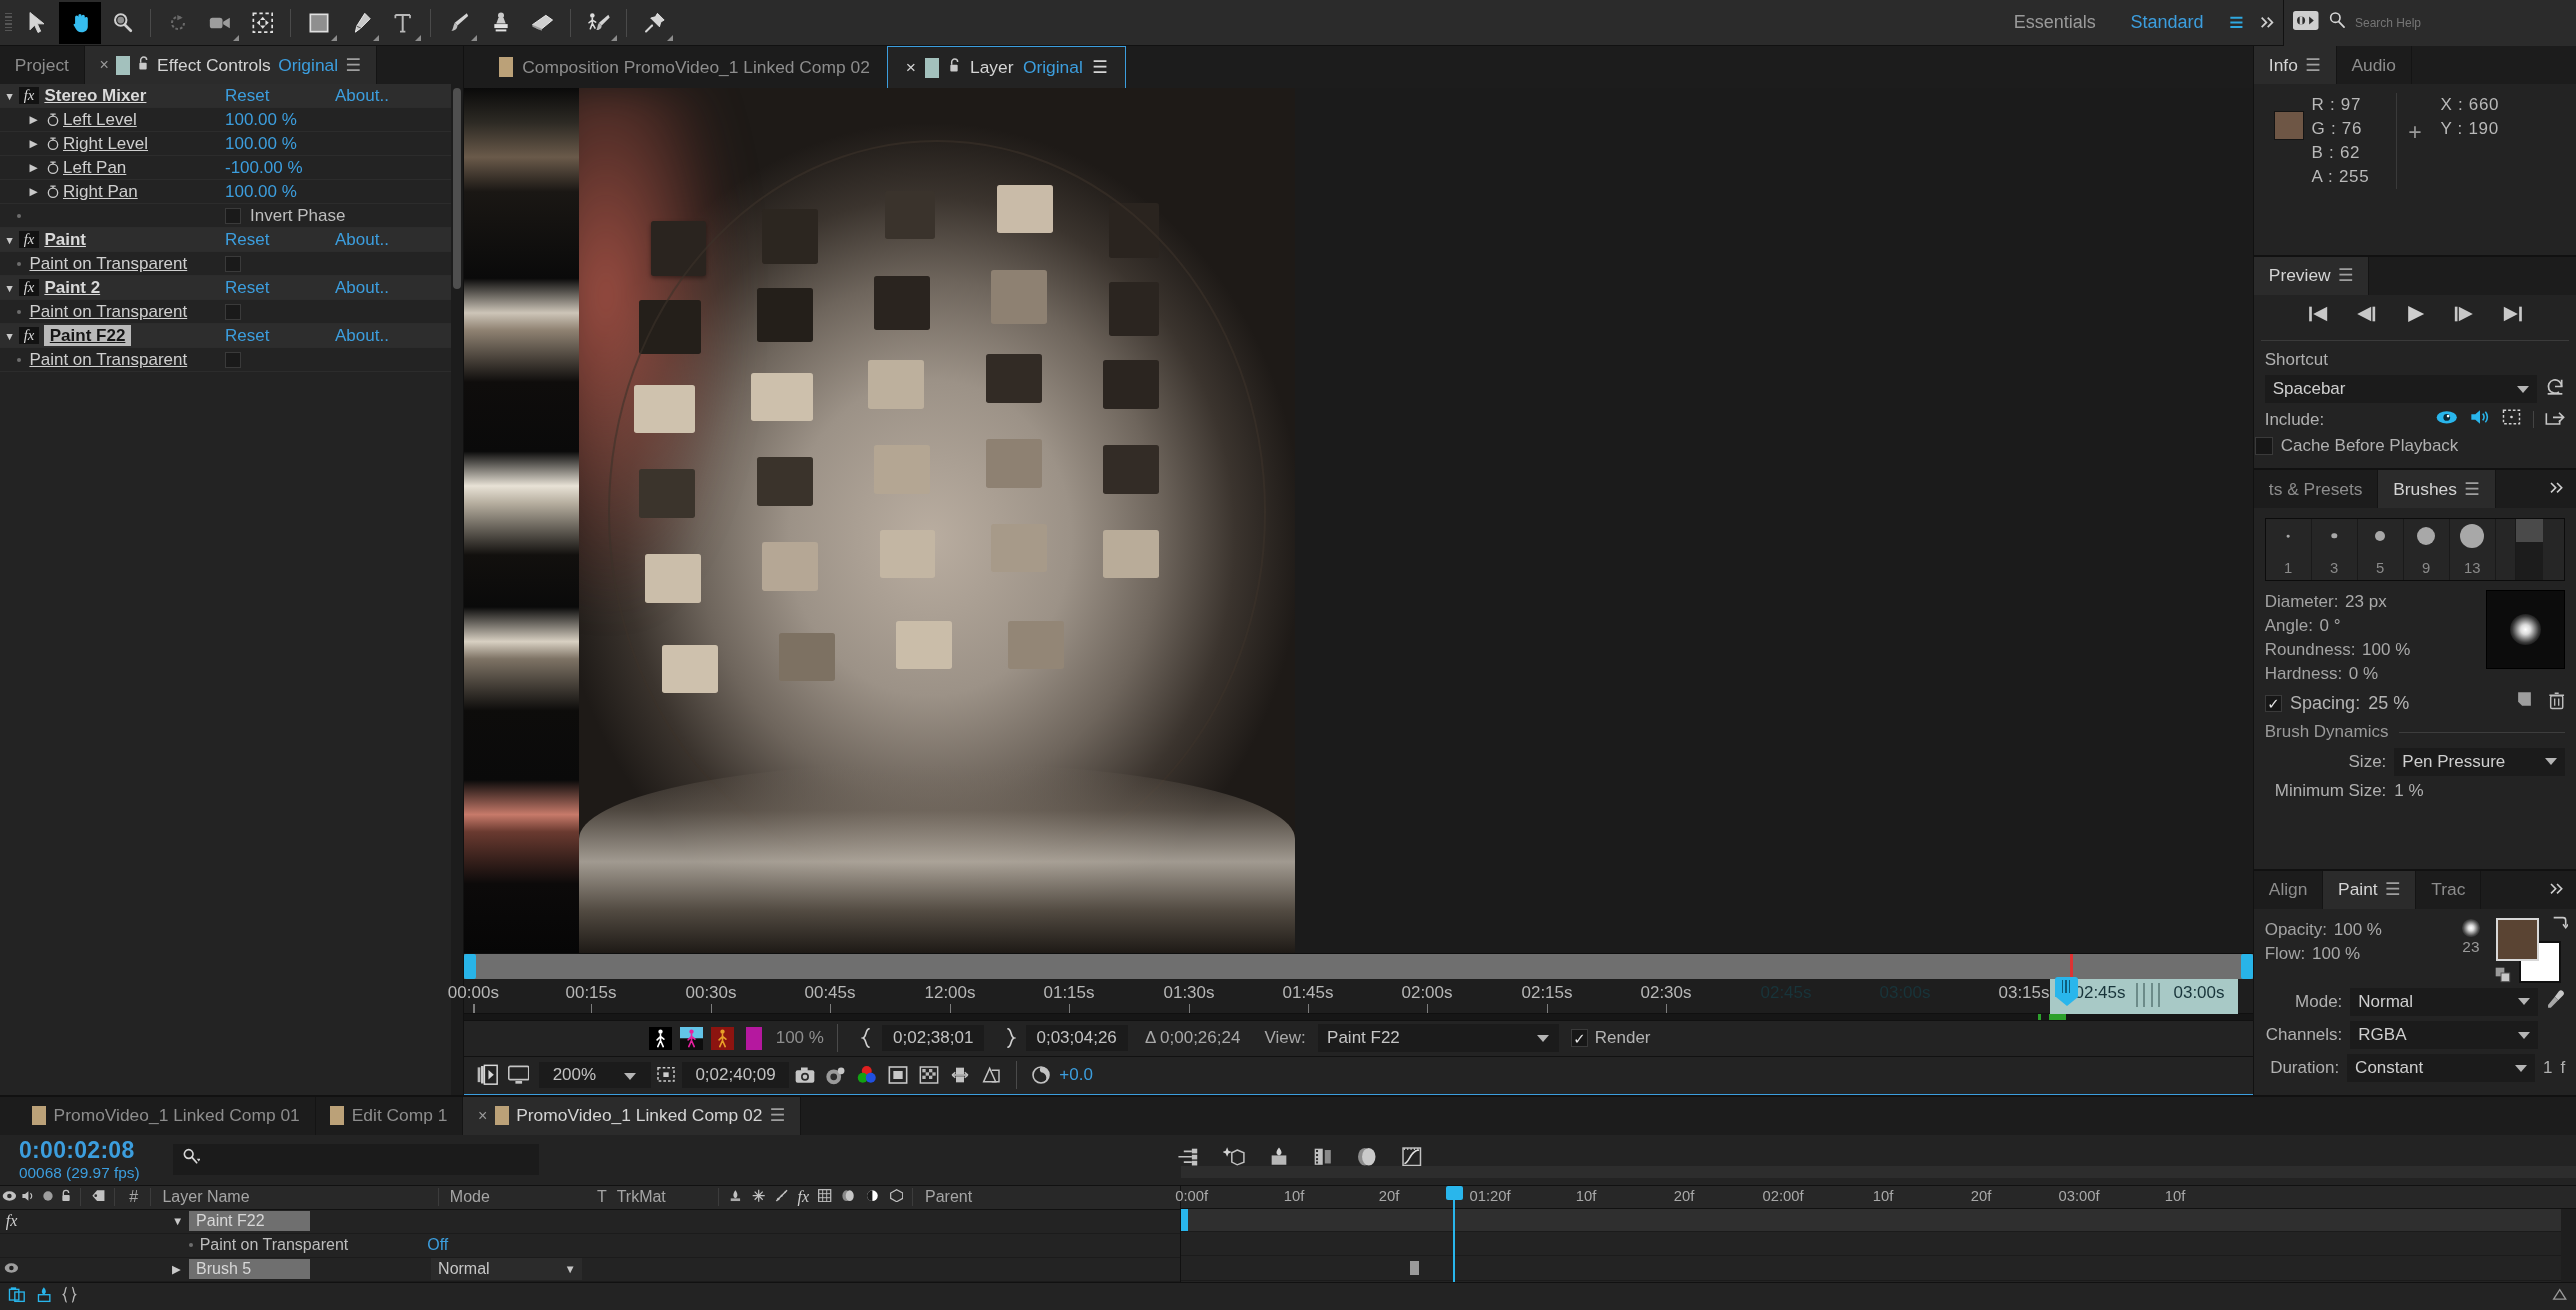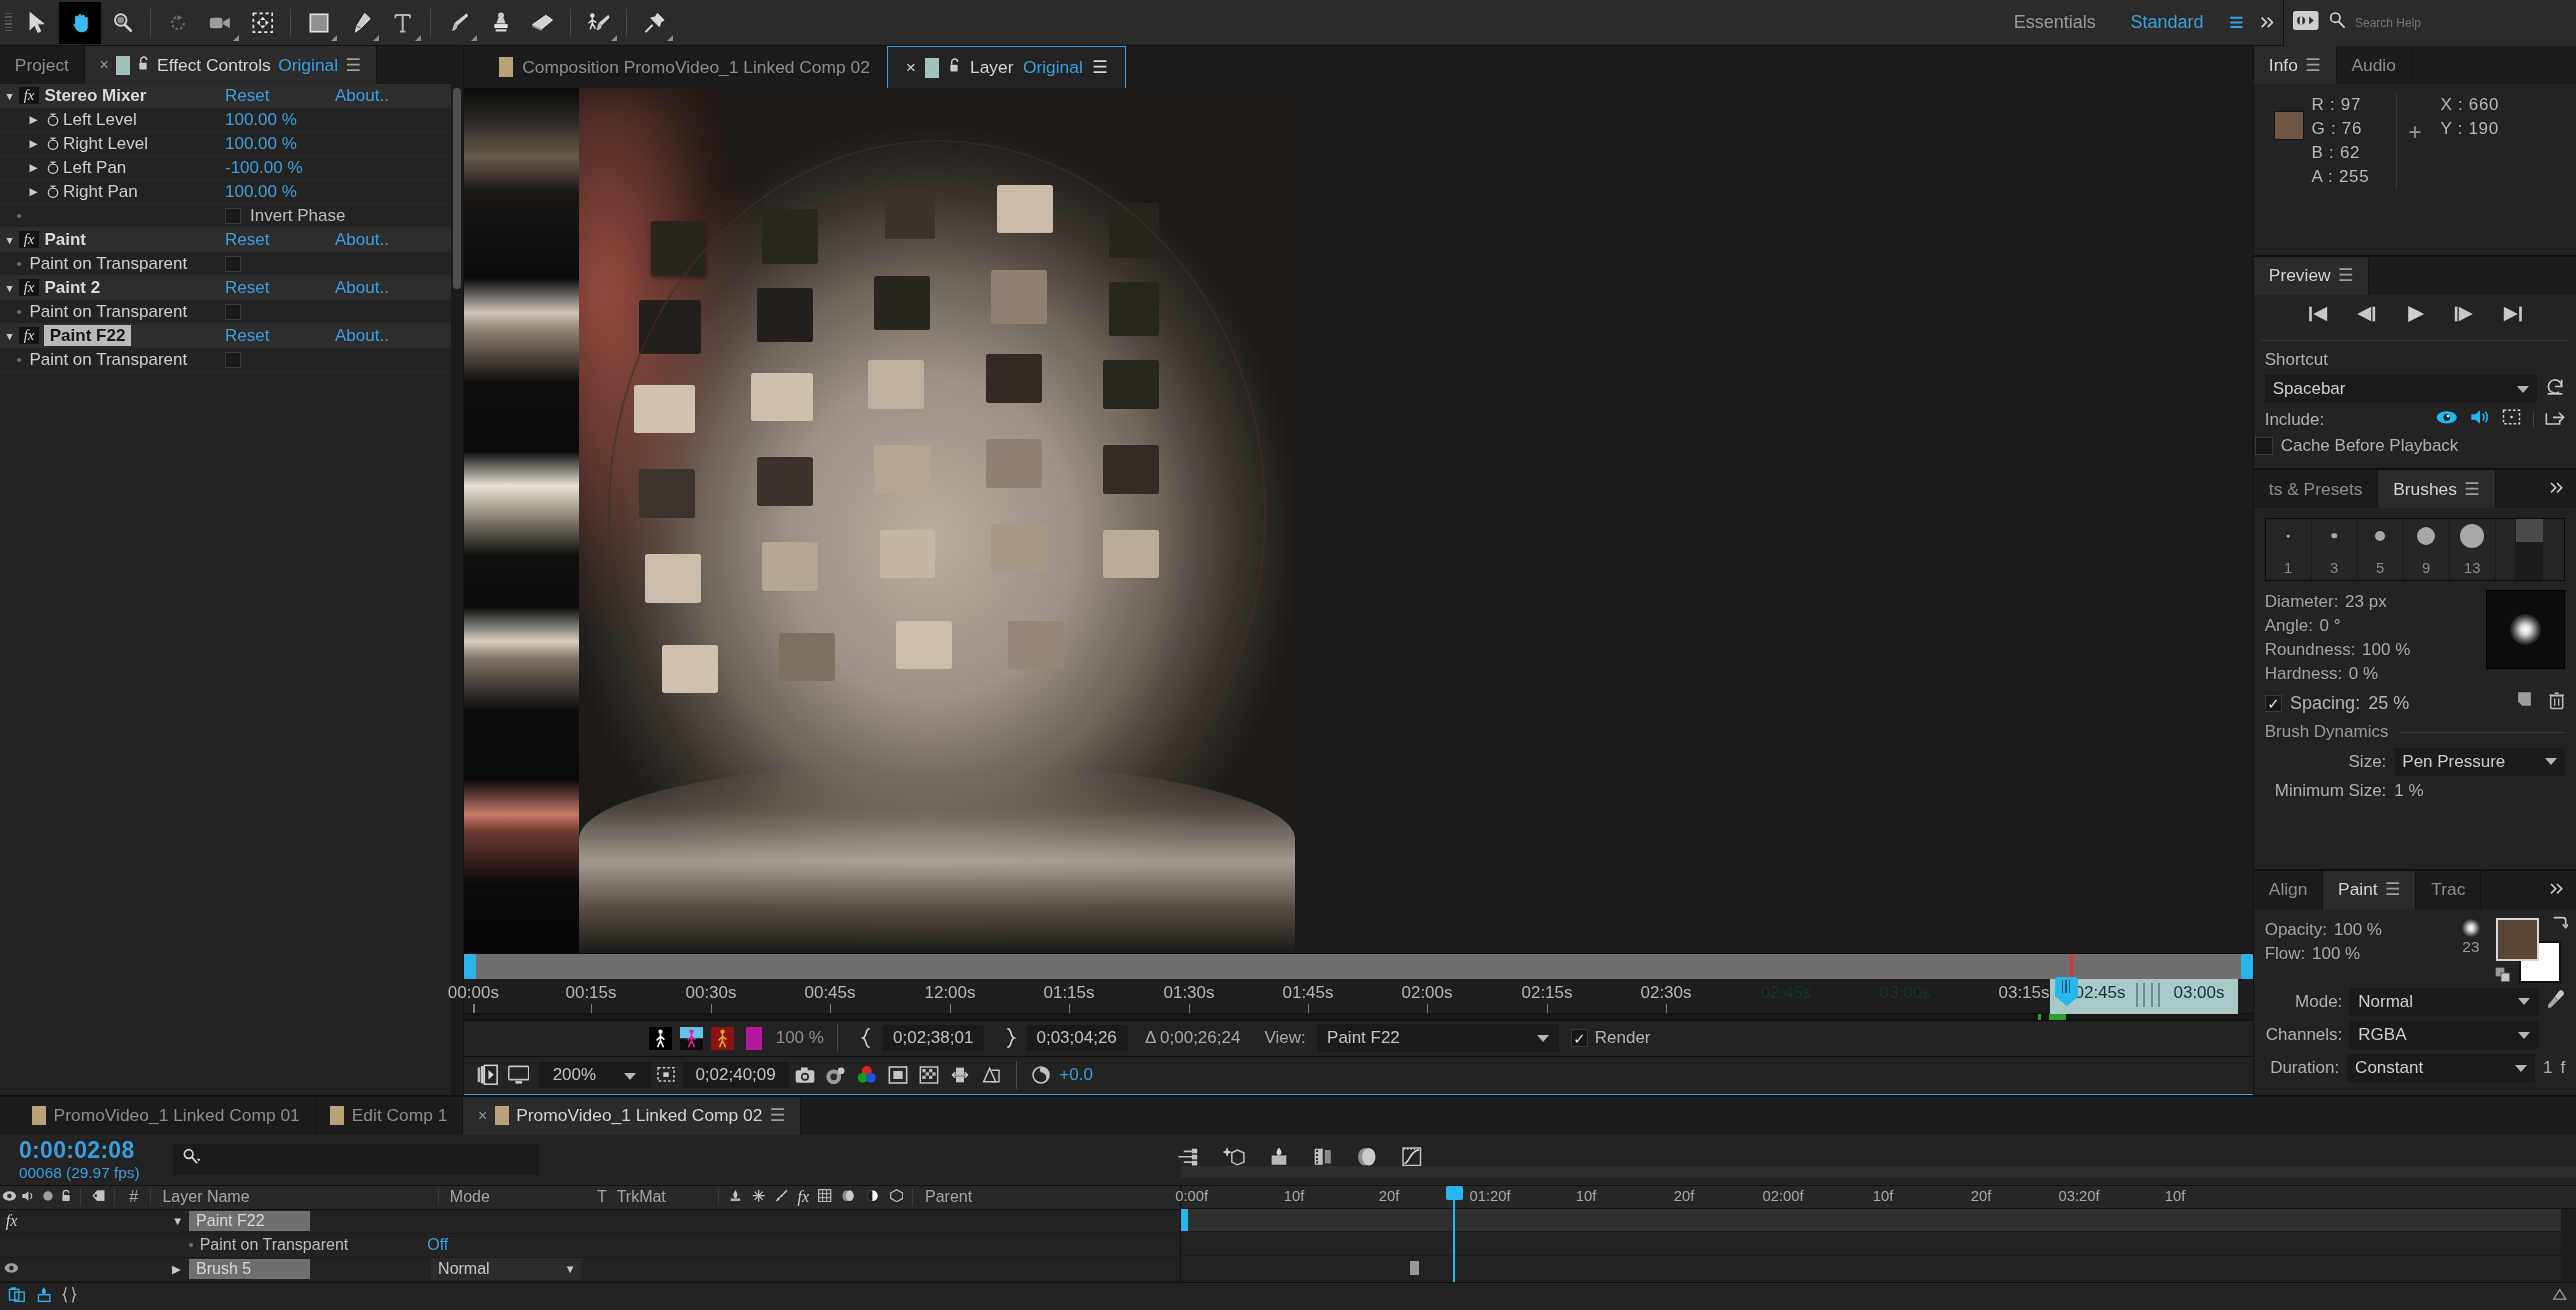--- a/index.html
+++ b/index.html
@@ -63,21 +63,21 @@
   
   .ec-head{ background:#232323; padding:6.7px 9.4px 8px; font-size:17.4px; color:#a8a8a8;
      border-bottom:0.7px solid #111; }
   .ec-list{ flex:1 1 auto; overflow:hidden; background:#232323; position:relative;}
   .ec-row{ display:flex; align-items:center; height:24px; border-bottom:0.7px solid #2c2c2c;
      font-size:17px; }
   .ec-row.fxrow{ background:#2d2d2d; }
   .ec-row .arrow{ width:19px; text-align:center; color:#c9c9c9; font-size:10.7px; }
   .ec-row .fx{ width:20px; height:17.4px; background:#121212; color:#d8d8d8; font-style:italic;
      font-family:"Liberation Serif",serif; font-size:14.8px; text-align:center; line-height:17.4px; margin-right:5.4px;}
-  .ec-row .nm{ color:#cfcfcf; }
+  .ec-row .nm{ color:#cfcfcf;text-decoration:underline; }
   .ec-row .nm.b{ font-weight:bold; color:#d9d9d9; }
   .ec-row .nm.sel{ background:#b9b9b9; color:#151515; padding:0.7px 5.4px; font-weight:bold;}
   .ec-row .val{ position:absolute; left:225px; color:#3c9ede; }
   .ec-row .reset{ position:absolute; left:225px; color:#3c9ede; }
   .ec-row .chk{ position:absolute; left:225px; width:16px; height:16px; background:#1a1a1a; border:0.7px solid #3a3a3a;}
   .ec-row .chklabel{ position:absolute; left:250px; color:#bdbdbd;}
   .ec-inner{ position:relative; }
   .stopw{ width:20px; display:flex; align-items:center; justify-content:center; }
   .dot{ width:4px;height:4px;border-radius:50%;background:#6d6d6d; margin:0 8px 0 17.4px;}
   .indent1{ padding-left:24px; }
@@ -1270,21 +1270,21 @@
           <div style="position:absolute;left:0;top:-20px;height:12px;width:100%;background:#2d2d2d;"></div>
           <div class="lab" style="left:10.7px">0:00f</div>
           <div class="lab" style="left:113px">10f</div>
           <div class="lab" style="left:208px">20f</div>
           <div class="lab" style="left:309px">01:20f</div>
           <div class="lab" style="left:405px">10f</div>
           <div class="lab" style="left:503px">20f</div>
           <div class="lab" style="left:602px">02:00f</div>
           <div class="lab" style="left:702px">10f</div>
           <div class="lab" style="left:800px">20f</div>
-          <div class="lab" style="left:898px">03:20f</div>
+          <div class="lab" style="left:898px">03:00f</div>
           <div class="lab" style="left:994px">10f</div>
         </div>
 
         <div style="position:absolute;left:0;top:23px;height:23px;width:100%;background:#2f2f2f;border-bottom:0.7px solid #1b1b1b;">
           <div style="position:absolute;left:0;top:0;bottom:0;width:6.7px;background:#29b6ec;"></div>
         </div>
         <div style="position:absolute;left:0;top:46px;height:24px;width:100%;border-bottom:0.7px solid #1b1b1b;"></div>
         <div style="position:absolute;left:0;top:71px;height:24px;width:100%;border-bottom:0.7px solid #1b1b1b;">
           <div class="kf" style="left:229px;top:4px"></div>
         </div>

